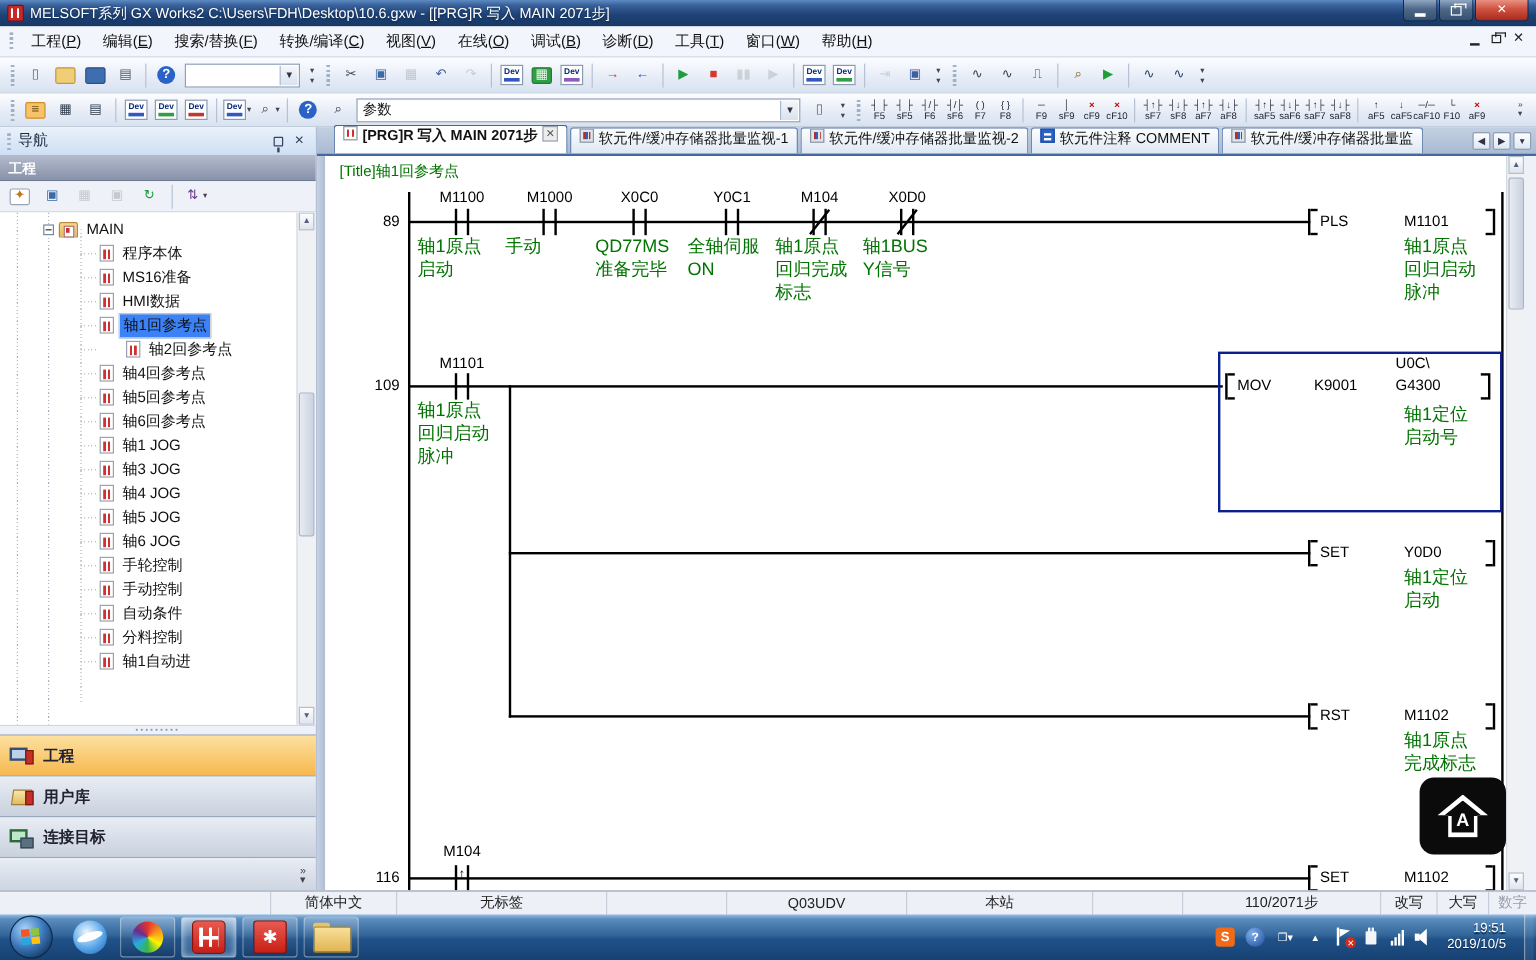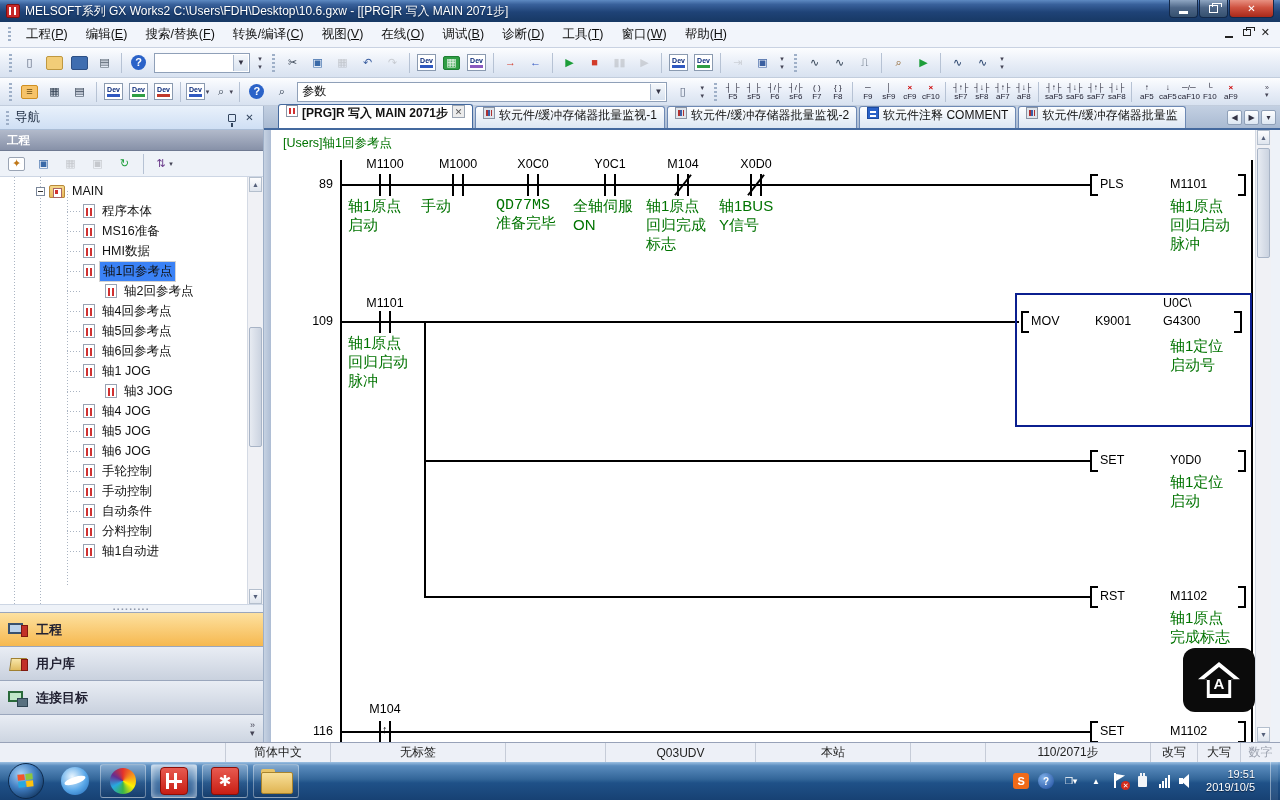--- a/index.html
+++ b/index.html
@@ -593,21 +593,21 @@
           <div class="trow" style="padding-left: 83px;">
             <span class="dash"></span>
             <span class="doc"></span>
             <span class="tlabel">轴6回参考点</span>
           </div>
           <div class="trow" style="padding-left: 83px;">
             <span class="dash"></span>
             <span class="doc"></span>
             <span class="tlabel">轴1 JOG</span>
           </div>
-          <div class="trow" style="padding-left: 105px;">
+          <div class="trow" style="padding-left: 83px;">
             <span class="dash"></span>
             <span class="doc"></span>
             <span class="tlabel">轴3 JOG</span>
           </div>
           <div class="trow" style="padding-left: 83px;">
             <span class="dash"></span>
             <span class="doc"></span>
             <span class="tlabel">轴4 JOG</span>
           </div>
           <div class="trow" style="padding-left: 83px;">
@@ -673,21 +673,21 @@
       <span>连接目标</span>
     </div>
     <div id="side-bottom">
         <span class="chev">»<br>▾</span>
       </div>
   </div>
 
   <div id="splitter"></div>
 
   <div id="editor">
-    <div class="lad-title">[Users]轴1回参考点</div>
+    <div class="lad-title">[Title]轴1回参考点</div>
     <div class="vl" style="left:69px;top:30px;height:582px;"></div>
     <div class="vl" style="left:980px;top:30px;height:582px;"></div>
 
     <div class="step" style="top:47px;">89</div>
     <div class="hl" style="left:69px;top:54px;width:752px;"></div>
     <div id="r89">
         <div class="clabel" style="left: 114px; top: 27px;">M1100</div>
         <div class="ct" style="left: 114px; top: 44px;">
           <i class="a"></i>
           <i class="b"></i>
@@ -697,21 +697,21 @@
         <div class="ct" style="left: 187px; top: 44px;">
           <i class="a"></i>
           <i class="b"></i>
         </div>
         <div class="cmt" style="left: 150px; top: 66px; width: 64px;">手动</div>
         <div class="clabel" style="left: 262px; top: 27px;">X0C0</div>
         <div class="ct" style="left: 262px; top: 44px;">
           <i class="a"></i>
           <i class="b"></i>
         </div>
-        <div class="cmt" style="left: 225px; top: 66px; width: 64px; font-family: Liberation Mono, monospace;">QD77MS准备完毕</div>
+        <div class="cmt" style="left: 225px; top: 66px; width: 64px;">QD77MS准备完毕</div>
         <div class="clabel" style="left: 339px; top: 27px;">Y0C1</div>
         <div class="ct" style="left: 339px; top: 44px;">
           <i class="a"></i>
           <i class="b"></i>
         </div>
         <div class="cmt" style="left: 302px; top: 66px; width: 64px;">全轴伺服ON</div>
         <div class="clabel" style="left: 412px; top: 27px;">M104</div>
         <div class="ct nc" style="left: 412px; top: 44px;">
           <i class="a"></i>
           <i class="b"></i>

